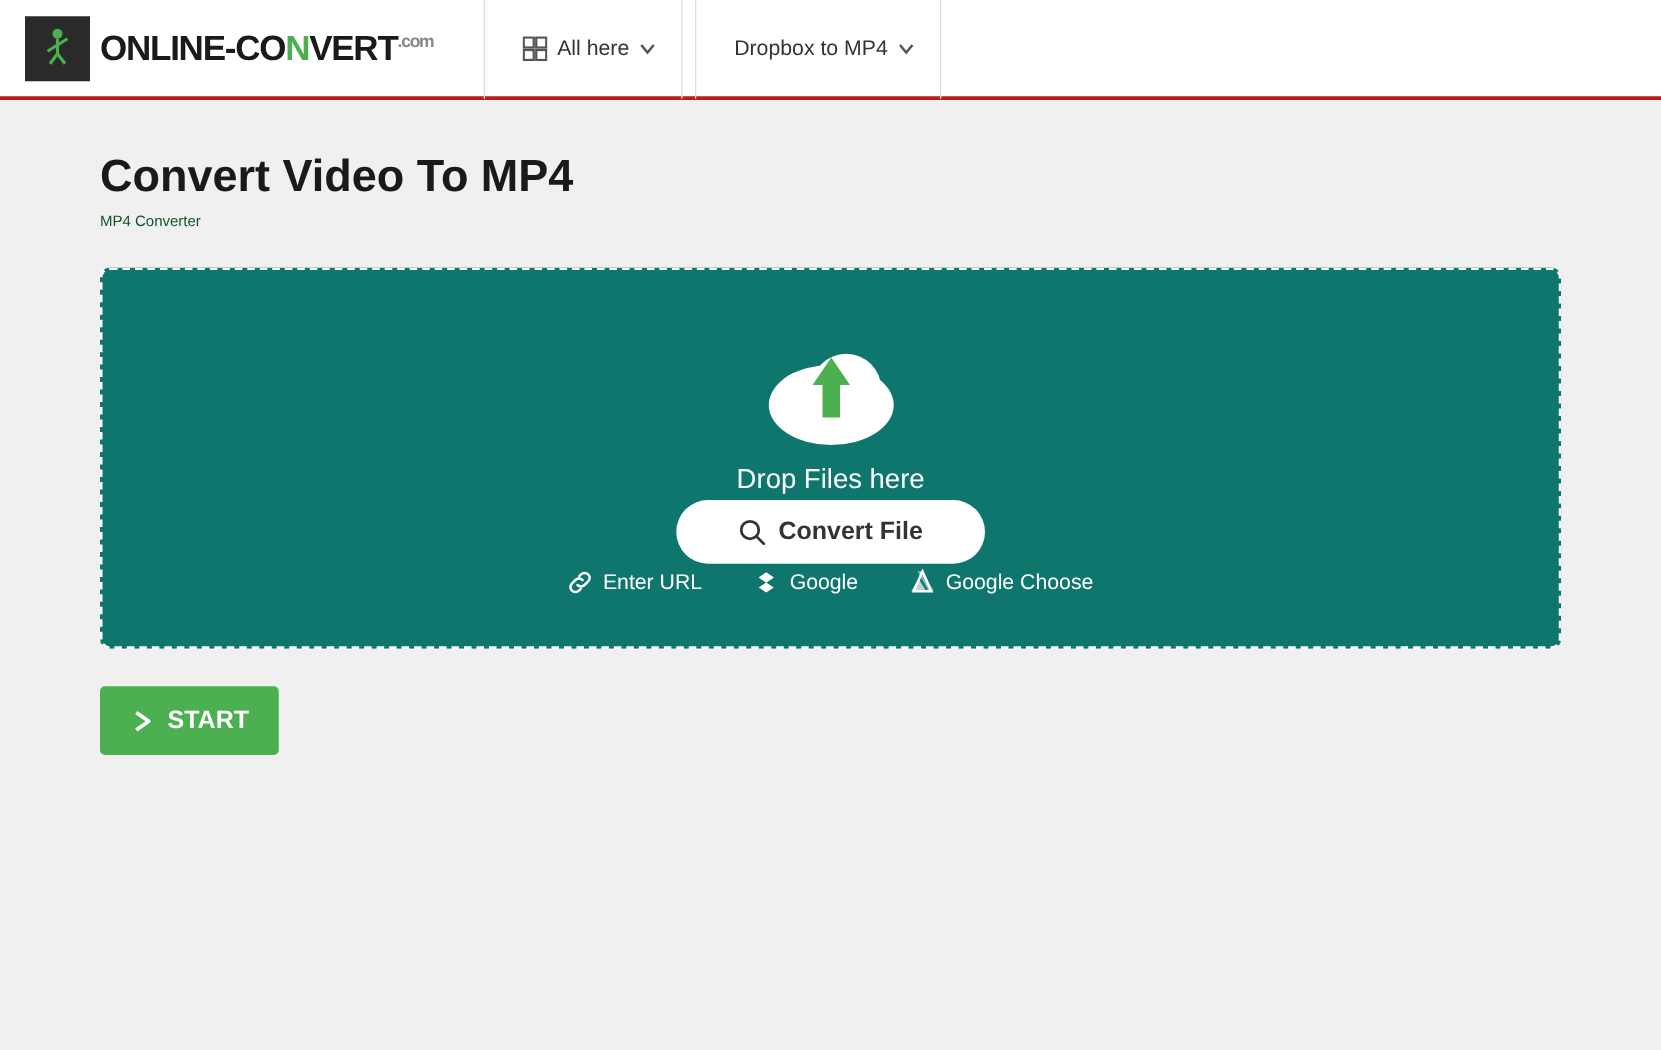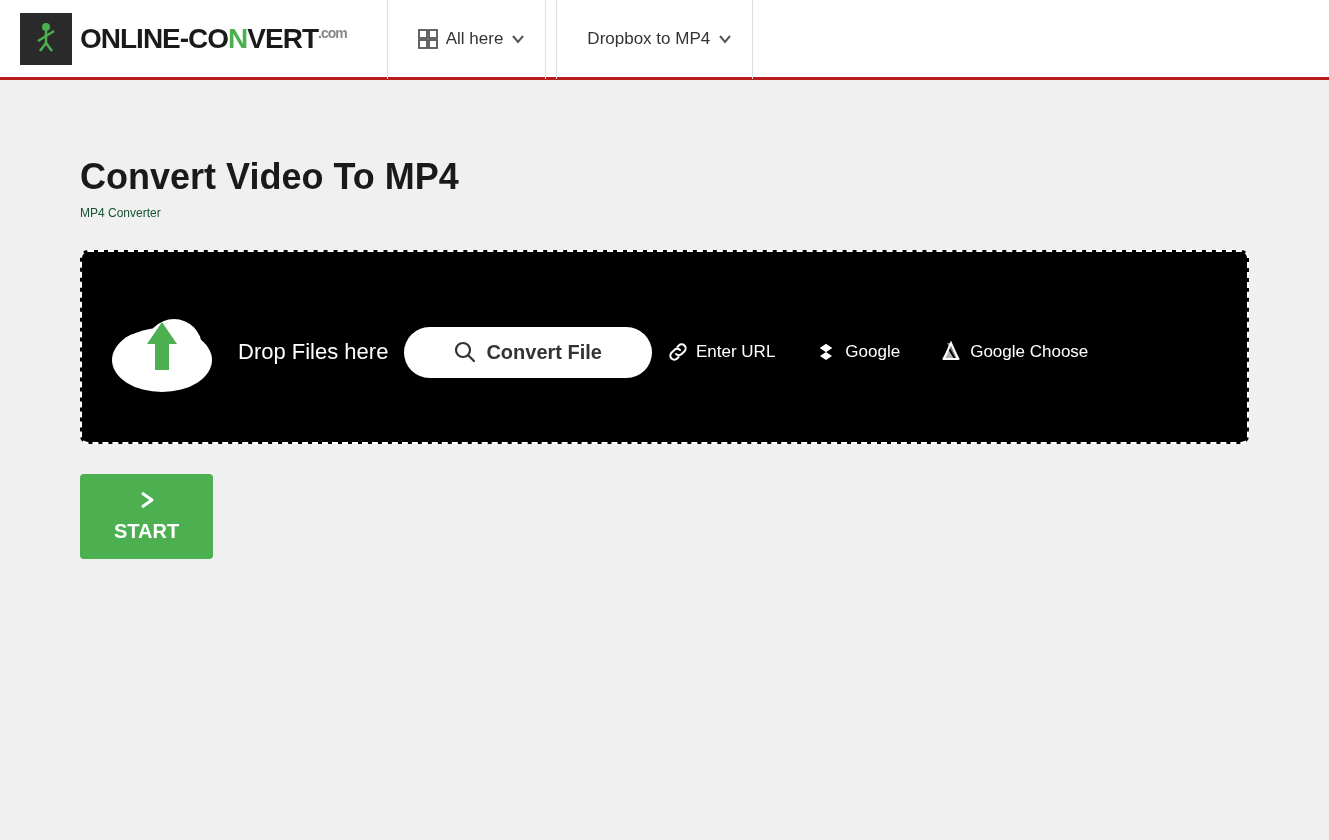--- a/index.html
+++ b/index.html
@@ -73,46 +73,45 @@
       height: 80px;
       font-size: 17px;
       color: #333;
       cursor: pointer;
       border-right: 1px solid #e0e0e0;
     }
 
     
     .main {
       padding: 40px 80px;
-      margin-top: 36px;
     }
 
     .page-title {
       font-size: 36px;
       font-weight: 700;
       color: #1a1a1a;
       margin-bottom: 8px;
     }
 
     .page-subtitle {
       font-size: 12px;
       color: #14532d;
       margin-bottom: 30px;
     }
 
     
     .upload-box {
-      background: #000000;
+      background: #0f766e;
       border: 2px dashed #fff;
       border-radius: 8px;
       padding: 50px 20px 40px;
       display: flex;
-      flex-direction: row;
-      align-items: center;
-      gap: 16px;
+      flex-direction: column;
+      align-items: center;
+      gap: 4px;
       max-width: 1180px;
     }
 
     .cloud-icon {
       width: 120px;
       height: 100px;
       position: relative;
     }
 
     .drop-text {
@@ -150,29 +149,28 @@
       gap: 8px;
       cursor: pointer;
     }
 
     
     .start-btn {
       background: #4caf50;
       color: #fff;
       border: none;
       border-radius: 4px;
-      padding: 16px 34px;
+      padding: 16px 24px;
       font-size: 20px;
       font-weight: 700;
       cursor: pointer;
       display: flex;
       align-items: center;
       gap: 10px;
       margin-top: 30px;
-      flex-direction: column;
     }
   </style>
 </head>
 <body>
 
 <header class="header">
   <div class="logo-area">
     <div class="logo-icon">
       <svg width="36" height="36" viewBox="0 0 36 36">
 

